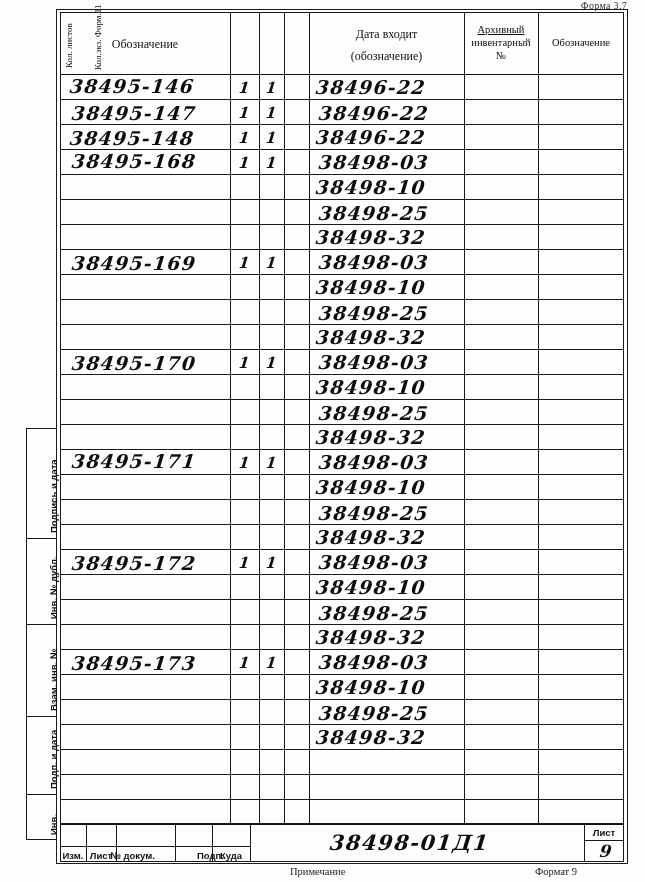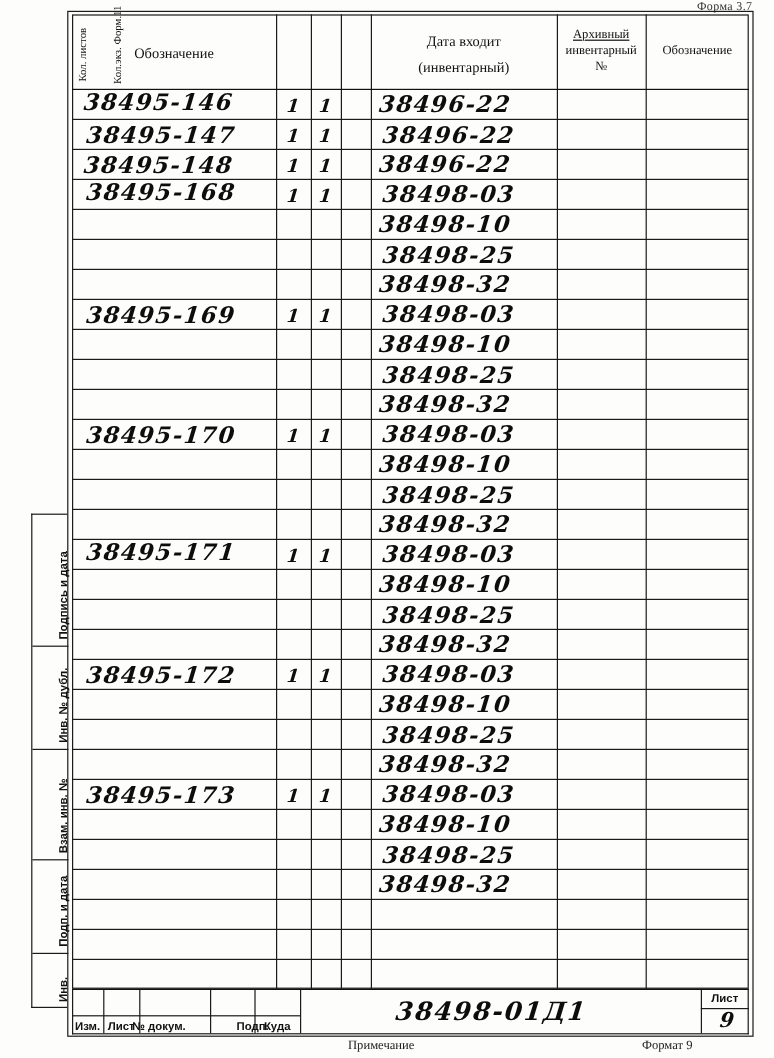--- a/index.html
+++ b/index.html
@@ -226,21 +226,21 @@
     <div class="hdr" style="left:0;top:26px;width:170px;">Обозначение</div>
 
     <div class="hdr-vert" style="left:5px;top:56px;">
       <span>Кол. листов</span>
     </div>
     <div class="hdr-vert" style="left:34px;top:58px;">
       <span>Кол.экз. Форм.11</span>
     </div>
 
     <div class="hdr" style="left:249px;top:16px;width:155px;">Дата входит</div>
-    <div class="hdr" style="left:249px;top:38px;width:155px;">(инвентарный)</div>
+    <div class="hdr" style="left:249px;top:38px;width:155px;">(обозначение)</div>
 
     <div class="hdr hdr-small" style="left:404px;top:12px;width:74px;text-decoration:underline;">Архивный</div>
     <div class="hdr hdr-small" style="left:402px;top:25px;width:78px;">инвентарный</div>
     <div class="hdr hdr-small" style="left:404px;top:38px;width:74px;">№</div>
 
     <div class="hdr hdr-small" style="left:478px;top:25px;width:86px;">Обозначение</div>
 
     <div id="rows">
         <div class="hline" style="top: 87px;"></div>
         <div style="position: absolute; left: 0px; top: 62px; width: 564px; height: 25px;">

